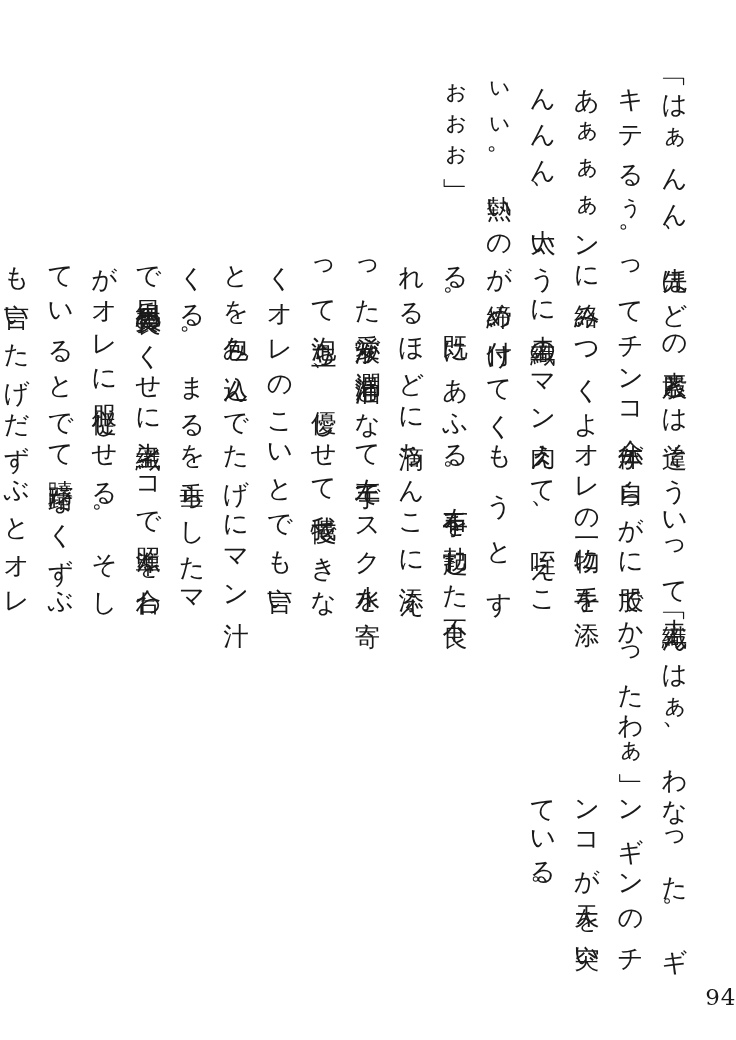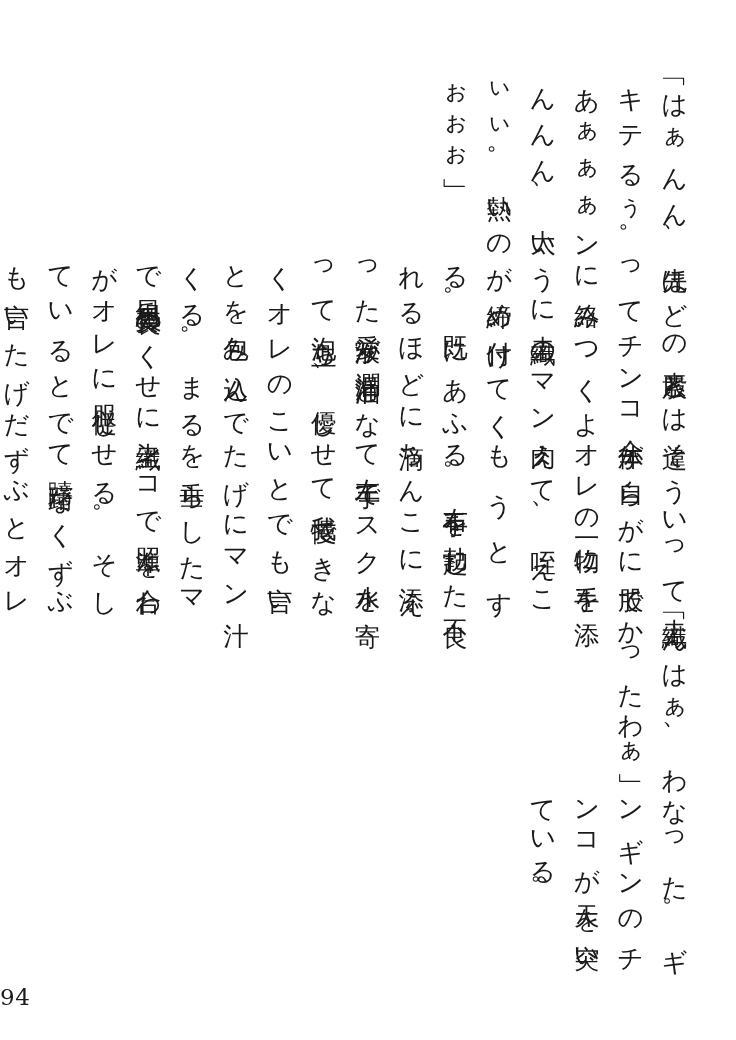--- a/index.html
+++ b/index.html
@@ -48,21 +48,21 @@
     -webkit-text-orientation: upright;
     height: 890px;
     margin: 0;
     padding: 0;
   }
   .page-number {
     position: absolute;
     bottom: 30px;
     left: 0;
     width: 100%;
-    text-align: left;
+    text-align: right;
     font-size: 23px;
     letter-spacing: 0.03em;
     color: #1a1a1a;
   }
 </style>
 </head>
 <body>
 
 <div class="page">
 

